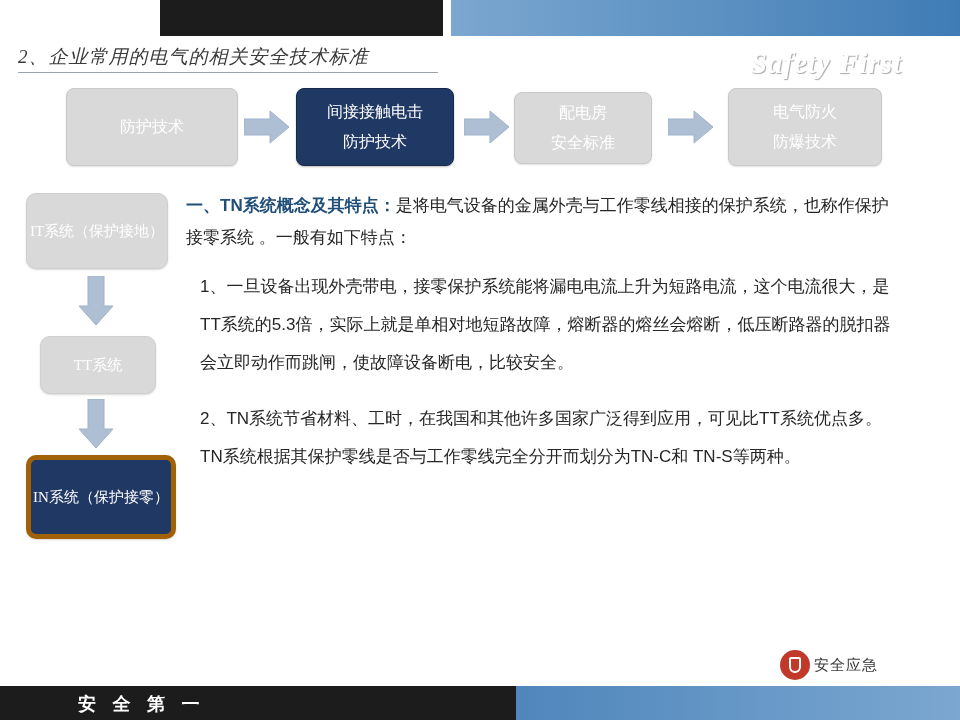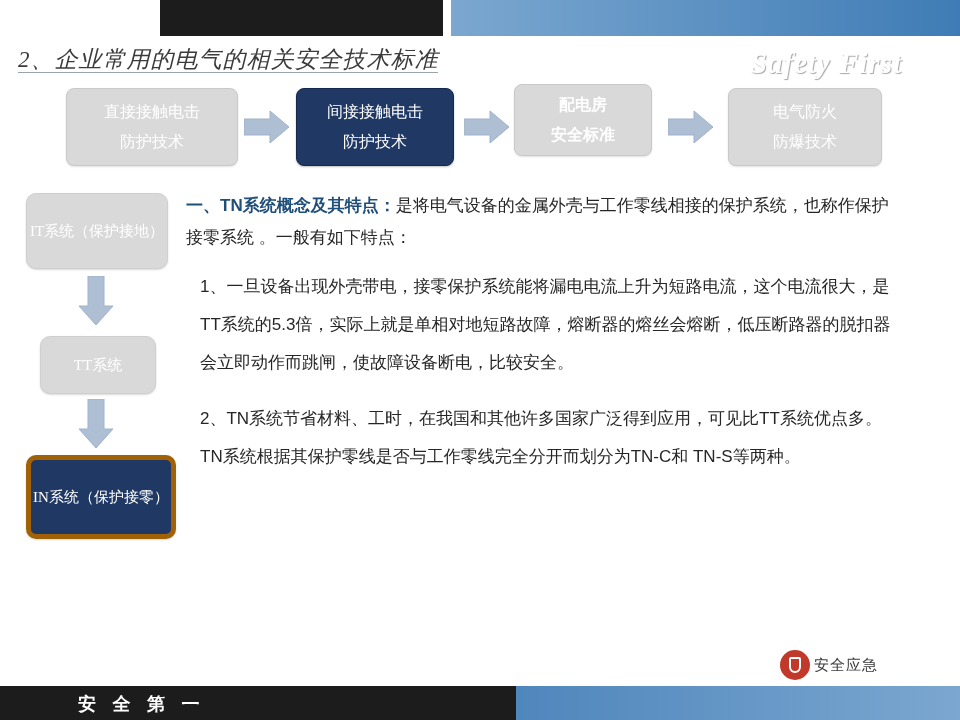--- a/index.html
+++ b/index.html
@@ -60,21 +60,21 @@
     text-shadow: 1px 1px 1px rgba(0,0,0,0.35);
     margin-top: 43px;
   }
 
   
   .section-heading {
     position: absolute;
     top: 44px;
     left: 18px;
     font-family: "Liberation Serif", serif;
-    font-size: 23px;
+    font-size: 19px;
     color: #3b3b3b;
     letter-spacing: 1px;
     font-style: italic;
   }
   .heading-underline {
     position: absolute;
     top: 72px;
     left: 18px;
     width: 420px;
     height: 1px;
@@ -101,21 +101,21 @@
     box-shadow: 0 1px 2px rgba(0,0,0,0.12);
   }
   .flowbox.dark {
     background: #1f3864;
     color: #ffffff;
     border: 1px solid #16294a;
     box-shadow: 0 1px 2px rgba(0,0,0,0.25);
   }
   .fb1 { left: 66px;  top: 88px; width: 170px; height: 76px; }
   .fb2 { left: 296px; top: 88px; width: 156px; height: 76px; text-align: right; }
-  .fb3 { left: 514px; top: 84px; width: 136px; height: 70px; font-weight: bold; }
+  .fb3 { left: 514px; top: 92px; width: 136px; height: 70px; }
   .fb4 { left: 728px; top: 88px; width: 152px; height: 76px; }
 
   .arrow-right {
     position: absolute;
     width: 46px;
     height: 34px;
   }
   .arrow-right svg { display: block; }
   .ar1 { left: 244px; top: 110px; }
   .ar2 { left: 464px; top: 110px; }
@@ -250,21 +250,20 @@
   <div class="seg-black"></div>
   <div class="seg-white2"></div>
   <div class="seg-blue"></div>
   <div class="safety-first">Safety First</div>
 </div>
 
 <div class="section-heading">2、企业常用的电气的相关安全技术标准</div>
 <div class="heading-underline"></div>
 
 <div class="flowbox grey fb1">
-  <div>直接接触电击</div>
   <div>防护技术</div>
 </div>
 
 <div class="arrow-right ar1">
   <svg width="46" height="34" viewBox="0 0 46 34">
     <polygon points="0,9 26,9 26,1 45,17 26,33 26,25 0,25" fill="#aebfd4" stroke="#9fb3cc" stroke-width="1"></polygon>
   </svg>
 </div>
 
 <div class="flowbox dark fb2">

